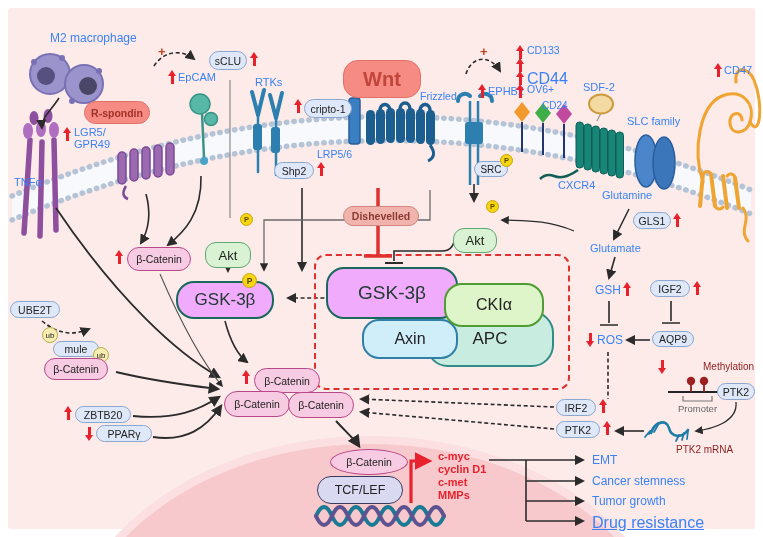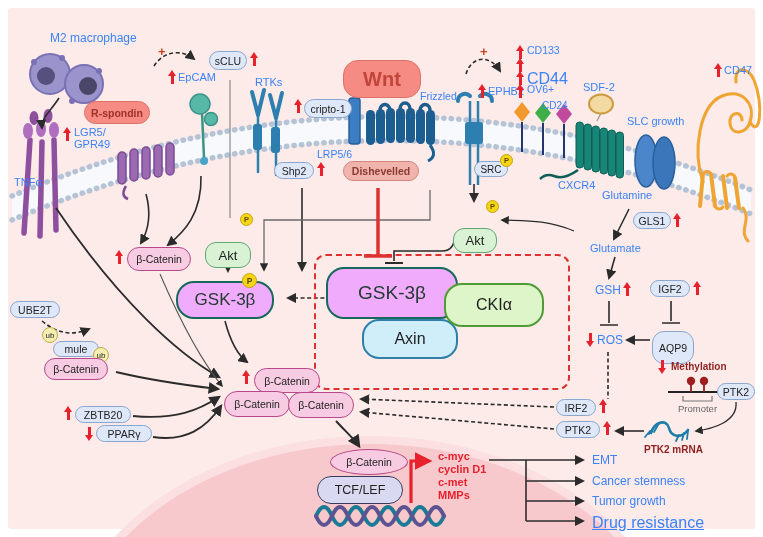--- a/index.html
+++ b/index.html
@@ -4,37 +4,37 @@
 <style>
   html,body{margin:0;padding:0;background:#fff;font-family:"Liberation Sans",sans-serif;}
   #stage{position:relative;width:763px;height:537px;background:#fff;overflow:hidden;}
   #bg{position:absolute;left:8px;top:8px;width:747px;height:521px;background:#fcebe9;border-radius:3px;}
   svg.canvas{position:absolute;left:0;top:0;width:763px;height:537px;}
   .lbl{position:absolute;font-size:11px;color:#3b82f6;white-space:nowrap;}
   .pill{position:absolute;display:flex;align-items:center;justify-content:center;border-radius:12px;font-size:10.5px;color:#222;white-space:nowrap;box-sizing:border-box;}
   .blue{background:#dfe8f8;border:1.5px solid #8ba6cf;}
   .pinkp{background:#f7cce2;border:1.5px solid #b9488a;border-radius:13px;}
   .salmon{background:#f58b83;border:1.5px solid #e07168;color:#a03228;font-weight:700;}
-  .dsh{background:#f1b4ad;border:1.5px solid #d2867d;color:#8a3a32;font-weight:700;font-size:10.5px;}
+  .dsh{background:#f1b4ad;border:1.5px solid #d2867d;color:#8a3a32;font-weight:700;font-size:10.5px;margin-top:45px;}
   .gsk{background:#f0abfc;border:2px solid #19685c;border-radius:18px;font-size:17px;color:#233a33;}
   .akt{background:#d8f2d3;border:1.8px solid #5fa873;border-radius:11px;font-size:13px;margin-top:21px;}
   .ckia{background:#ddf5c8;border:2px solid #4f9b34;border-radius:18px;font-size:16px;}
   .axin{background:#d0edfa;border:2px solid #2f7fa8;border-radius:17px;font-size:16px;}
   .apc{background:#c9ece1;border:2px solid #2f8b86;border-radius:22px;font-size:17px;}
   .lav{background:#d9d9f2;border:1.8px solid #3a3a5c;border-radius:14px;font-size:12.5px;}
   .ubc{background:#f6edb2;border:1.5px solid #bfae4a;border-radius:50%;font-size:8px;}
   .pc{position:absolute;width:13px;height:13px;border-radius:50%;background:#f6d514;border:1.5px solid #c8a40b;display:flex;align-items:center;justify-content:center;font-size:7.5px;font-weight:700;color:#5a4a00;box-sizing:border-box;}
   .rup,.rdn{position:absolute;width:9px;height:15px;}
   .rup::before,.rdn::before{content:"";position:absolute;left:0;top:0;border-left:4.5px solid transparent;border-right:4.5px solid transparent;border-bottom:6px solid #e8222d;}
   .rup::after,.rdn::after{content:"";position:absolute;left:3px;top:5px;width:3px;height:9px;background:#e8222d;}
   .rdn{transform:scaleY(-1);}
   .plus{position:absolute;color:#c44522;font-weight:700;font-size:13px;}
   .cplx{position:absolute;border:2.5px dashed #e03131;border-radius:12px;}
   .redtx{color:#e8222d;font-weight:700;}
-  .dredtx{color:#8e1f1f;font-weight:700;}
+  .dredtx{color:#8e1f1f;font-weight:400;margin-left:32px;}
 </style>
 </head>
 <body>
 
 <div id="stage">
   <div id="bg"></div>
 
   <svg class="canvas" viewBox="0 0 763 537">
     <defs>
       <marker id="mb" viewBox="0 0 10 10" refX="8" refY="5" markerWidth="6.5" markerHeight="6.5" orient="auto-start-reverse">
@@ -271,35 +271,35 @@
   <div class="lbl" style="left:527px;top:44px;font-size:10.5px;">CD133</div>
   <span class="rup" style="left:516px;top:58px;height:12px;"></span>
   <div class="lbl" style="left:542px;top:57px;font-size:10px;margin-top:43px;">CD24</div>
   <span class="rup" style="left:516px;top:71px;height:12px;"></span>
   <div class="lbl" style="left:527px;top:70px;font-size:16px;">CD44</div>
   <span class="rup" style="left:516px;top:84px;height:12px;"></span>
   <div class="lbl" style="left:527px;top:83px;font-size:10.5px;">OV6+</div>
 
   <div class="lbl" style="left:583px;top:81px;">SDF-2</div>
   <div class="lbl" style="left:558px;top:179px;">CXCR4</div>
-  <div class="lbl" style="left:627px;top:115px;">SLC growth</div>
+  <div class="lbl" style="left:627px;top:115px;">SLC family</div>
   <span class="rup" style="left:714px;top:63px;"></span>
   <div class="lbl" style="left:724px;top:64px;">CD47</div>
 
   <div class="lbl" style="left:602px;top:189px;">Glutamine</div>
   <div class="pill blue" style="left:633px;top:212px;width:38px;height:17px;">GLS1</div>
   <span class="rup" style="left:673px;top:213px;"></span>
   <div class="lbl" style="left:590px;top:242px;">Glutamate</div>
   <div class="lbl" style="left:595px;top:283px;font-size:12px;">GSH</div>
   <span class="rup" style="left:623px;top:282px;"></span>
   <div class="pill blue" style="left:650px;top:280px;width:40px;height:17px;">IGF2</div>
   <span class="rup" style="left:693px;top:281px;"></span>
   <span class="rdn" style="left:586px;top:332px;"></span>
   <div class="lbl" style="left:597px;top:333px;font-size:12px;">ROS</div>
-  <div class="pill blue" style="left:652px;top:331px;width:42px;height:33px;">AQP9</div>
+  <div class="pill blue" style="left:652px;top:331px;width:42px;height:16px;">AQP9</div>
 
   <span class="rdn" style="left:658px;top:361px;height:13px;"></span>
   <div class="lbl dredtx" style="left:671px;top:361px;font-size:10px;">Methylation</div>
   <div class="pill blue" style="left:717px;top:383px;width:38px;height:17px;">PTK2</div>
   <div class="lbl" style="left:678px;top:403px;font-size:9.5px;color:#666;">Promoter</div>
   <div class="lbl dredtx" style="left:644px;top:444px;font-size:10px;">PTK2 mRNA</div>
 
   <div class="pill blue" style="left:556px;top:399px;width:40px;height:17px;">IRF2</div>
   <span class="rup" style="left:599px;top:399px;"></span>
   <div class="pill blue" style="left:556px;top:421px;width:44px;height:17px;">PTK2</div>
@@ -321,20 +321,21 @@
   <div class="pill blue" style="left:53px;top:341px;width:46px;height:16px;">mule</div>
   <div class="pill ubc" style="left:93px;top:347px;width:16px;height:16px;">ub</div>
   <div class="pill pinkp" style="left:44px;top:358px;width:64px;height:22px;">β-Catenin</div>
 
   <span class="rup" style="left:64px;top:406px;"></span>
   <div class="pill blue" style="left:75px;top:406px;width:56px;height:17px;">ZBTB20</div>
   <span class="rdn" style="left:85px;top:426px;"></span>
   <div class="pill blue" style="left:96px;top:425px;width:56px;height:17px;">PPARγ</div>
 
   <div class="cplx" style="left:314px;top:254px;width:252px;height:132px;"></div>
+  <div class="pill apc" style="left:426px;top:311px;width:128px;height:56px;">APC</div>
   <div class="pill axin" style="left:362px;top:319px;width:96px;height:40px;">Axin</div>
   <div class="pill gsk" style="left:326px;top:267px;width:132px;height:52px;font-size:19px;">GSK-3β</div>
   <div class="pill ckia" style="left:444px;top:283px;width:100px;height:44px;">CKIα</div>
 
   <span class="rup" style="left:242px;top:370px;height:20px;"></span>
   <div class="pill pinkp" style="left:254px;top:368px;width:66px;height:25px;">β-Catenin</div>
   <div class="pill pinkp" style="left:224px;top:391px;width:66px;height:26px;">β-Catenin</div>
   <div class="pill pinkp" style="left:288px;top:392px;width:66px;height:26px;">β-Catenin</div>
 
   <div class="pill pinkp" style="left:330px;top:449px;width:78px;height:26px;border-radius:50%;">β-Catenin</div>

